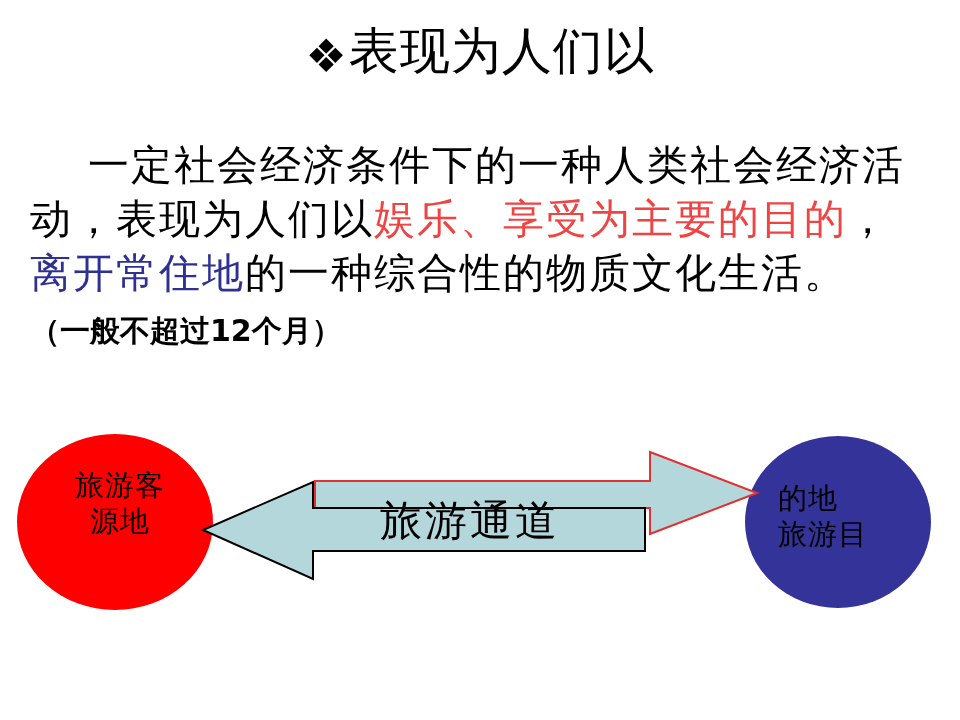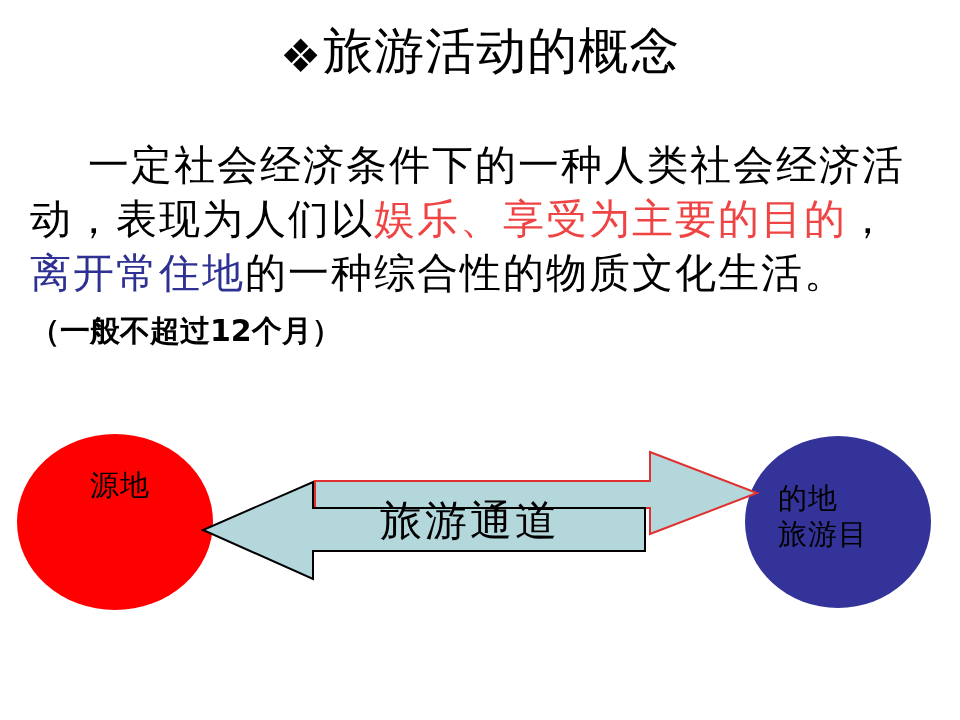--- a/index.html
+++ b/index.html
@@ -105,21 +105,21 @@
     letter-spacing: 3px;
     pointer-events: none;
   }
 </style>
 </head>
 <body>
 
 <div id="slide">
 
   <div id="title-row">
-    <span class="title-bullet">❖</span><span class="title-text">旅游活动的概念</span>
+    <span class="title-bullet">❖</span><span class="title-text">表现为人们以</span>
   </div>
 
   <div id="body-para">
     <span class="indent"></span><span class="c-black">一定社会经济条件下的一种人类社会经</span><span class="c-black">济活动，表现为人们以</span><span class="c-red">娱乐、享受为主要</span><span class="c-red">的目的</span><span class="c-black">，</span><span class="c-blue">离开常住地</span><span class="c-black">的一种综合性的物质</span><span class="c-black">文化生活。</span><span class="gap"></span><span class="paren-bold">（一般不超过12个月）</span>
   </div>
 
   <div id="diagram">
     <svg width="960" height="210" viewBox="0 0 960 210" xmlns="http://www.w3.org/2000/svg">
 
       <ellipse id="svg-source-node" cx="115" cy="102" rx="98" ry="88" fill="#FF0000"></ellipse>
@@ -127,20 +127,21 @@
       <ellipse id="svg-dest-node" cx="838" cy="102" rx="93" ry="86" fill="#333399"></ellipse>
 
       <polygon id="svg-forward-arrow" points="315,61 650,61 650,32 757,73 650,114 650,88 315,88" fill="#B4D7DC" stroke="#E03030" stroke-width="2" stroke-linejoin="miter"></polygon>
 
       <polygon id="svg-backward-arrow" points="645,88 313,88 313,62 203,110 313,159 313,131 645,131" fill="#B4D7DC" stroke="#000000" stroke-width="2" stroke-linejoin="miter"></polygon>
 
     </svg>
   </div>
 
   <div class="node-label" id="source-label">
+    <div>旅游客</div>
     <div>源地</div>
   </div>
 
   <div class="node-label" id="dest-label">
     <div>的地</div>
     <div>旅游目</div>
   </div>
 
   <div id="channel-label">旅游通道</div>
 

